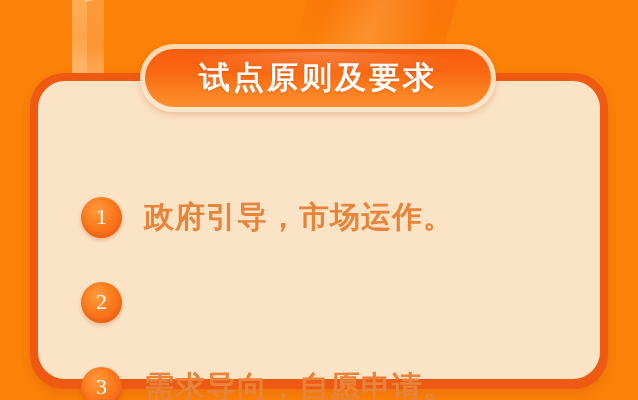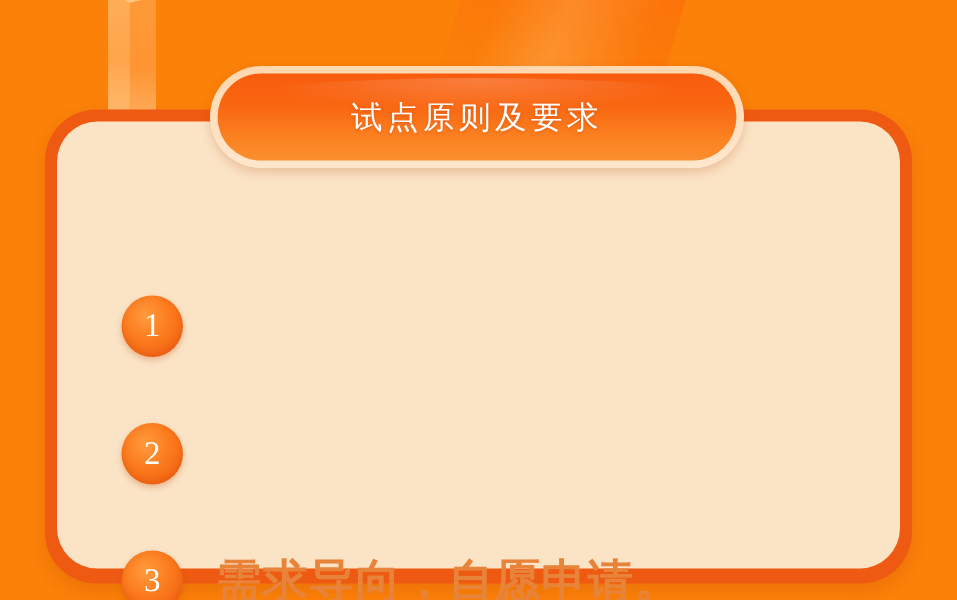--- a/index.html
+++ b/index.html
@@ -134,22 +134,22 @@
     height: 38%;
     border-radius: 50%;
     background: radial-gradient(ellipse at 50% 0%,
                 rgba(255,255,255,0.20), rgba(255,255,255,0) 70%);
     pointer-events: none;
   }
   .title-text {
     position: relative;
     z-index: 2;
     color: #ffffff;
-    font-size: 21px;
-    font-weight: normal;
+    font-size: 31px;
+    font-weight: bold;
     letter-spacing: 3px;
     white-space: nowrap;
     text-shadow: 0 1px 2px rgba(180,50,0,0.35);
   }
 
   
   .list {
     position: absolute;
     left: 43px;
     top: 105px;
@@ -210,20 +210,21 @@
 
   <div class="card-outer">
     <div class="card-inner">
 
       <div class="list">
 
         <div class="list-item">
           <div class="badge">
             <span class="badge-num">1</span>
           </div>
+          <div class="item-text">政府引导，市场运作。</div>
         </div>
 
         <div class="list-item">
           <div class="badge">
             <span class="badge-num">2</span>
           </div>
         </div>
 
         <div class="list-item">
           <div class="badge">

